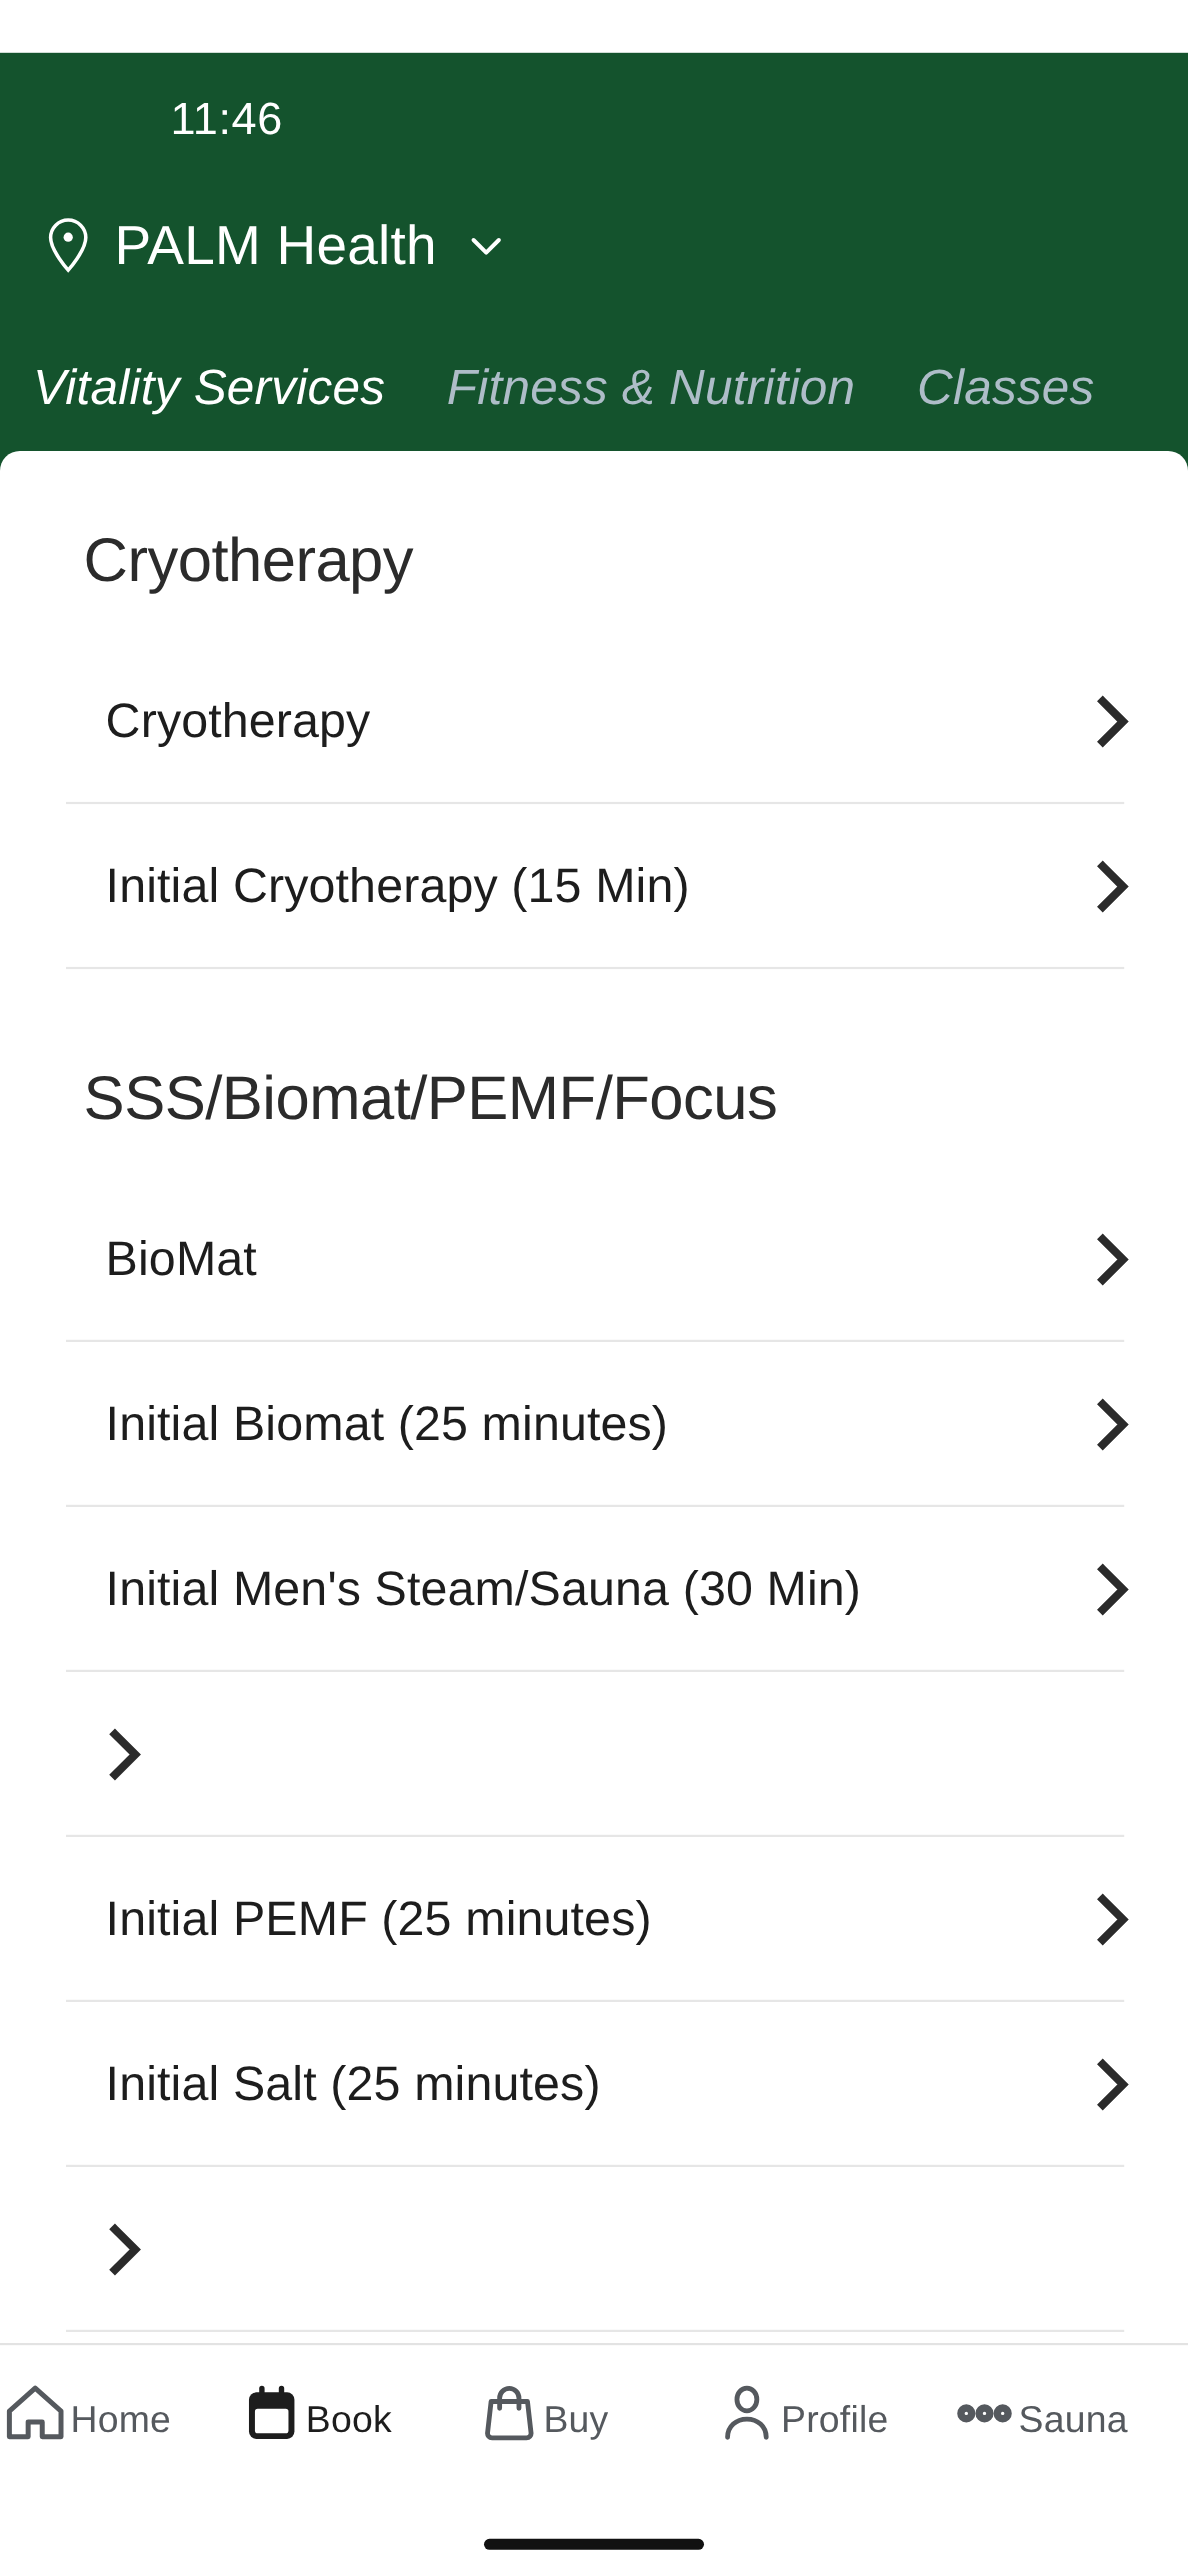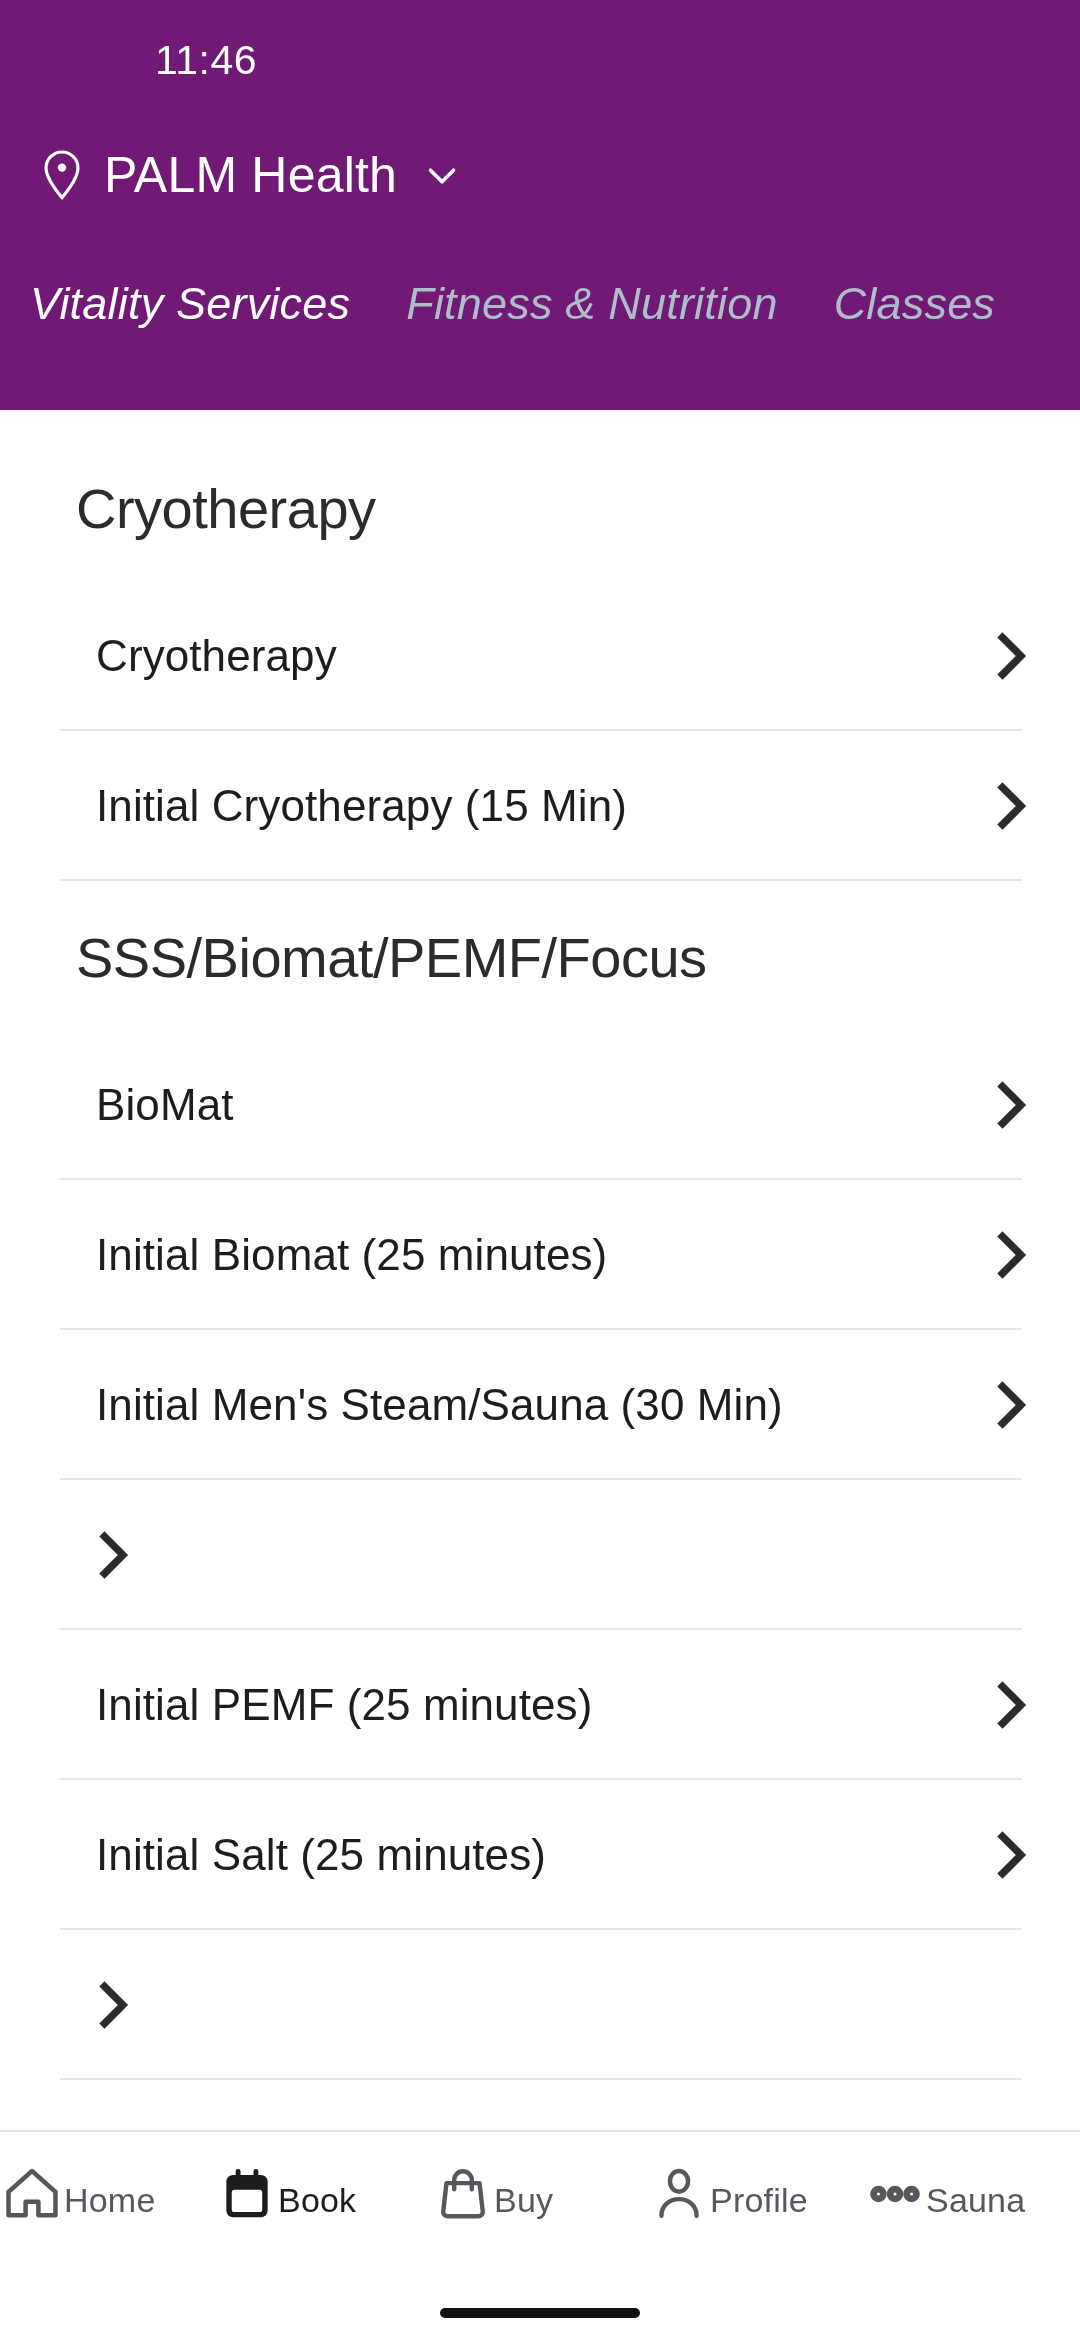--- a/index.html
+++ b/index.html
@@ -6,26 +6,27 @@
   html,body { width:1080px; height:2340px; }
   body {
     font-family: "Liberation Sans", sans-serif;
     background:#ffffff;
     overflow:hidden;
     position:relative;
   }
 
   
   .header {
-    background:#701a75;
+    background:#14532d;
     height:410px;
     width:1080px;
     position:relative;
     display:flex;
     flex-direction:column;
+    margin-top:48px;
   }
   .statusbar {
     height:120px;
     display:flex;
     align-items:center;
     padding-left:155px;
   }
   .status-time {
     color:#ffffff;
     font-size:41px;
@@ -67,28 +68,29 @@
 
   
   .content {
     position:absolute;
     top:410px;
     left:0;
     width:1080px;
     height:1720px;
     background:#ffffff;
     overflow:hidden;
+    border-radius:18px;
   }
   .section-title {
     font-size:56px;
     color:#2b2b2b;
     padding:66px 0 40px 76px;
     letter-spacing:-0.5px;
   }
-  .section-title.second { padding-top:44px; }
+  .section-title.second { padding-top:84px; }
 
   .row {
     height:150px;
     display:flex;
     align-items:center;
     justify-content:space-between;
     padding:0 46px 0 96px;
     position:relative;
   }
   .row-label {

